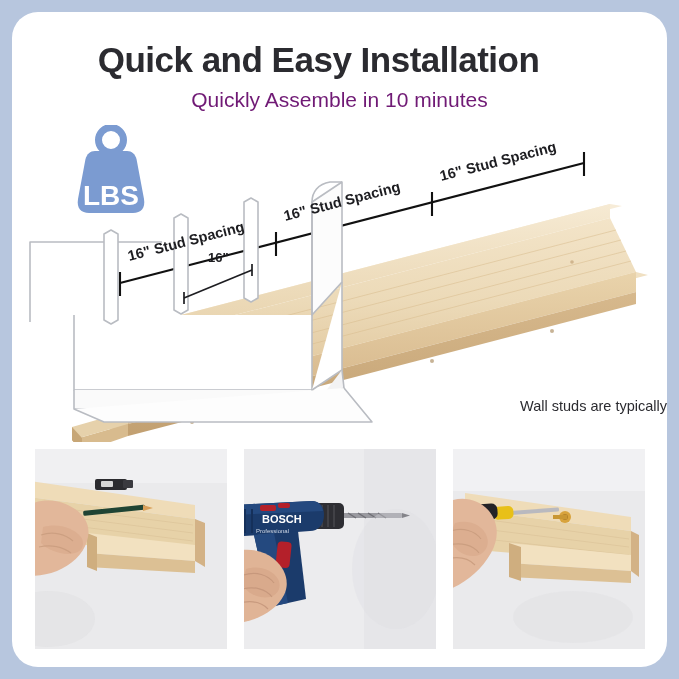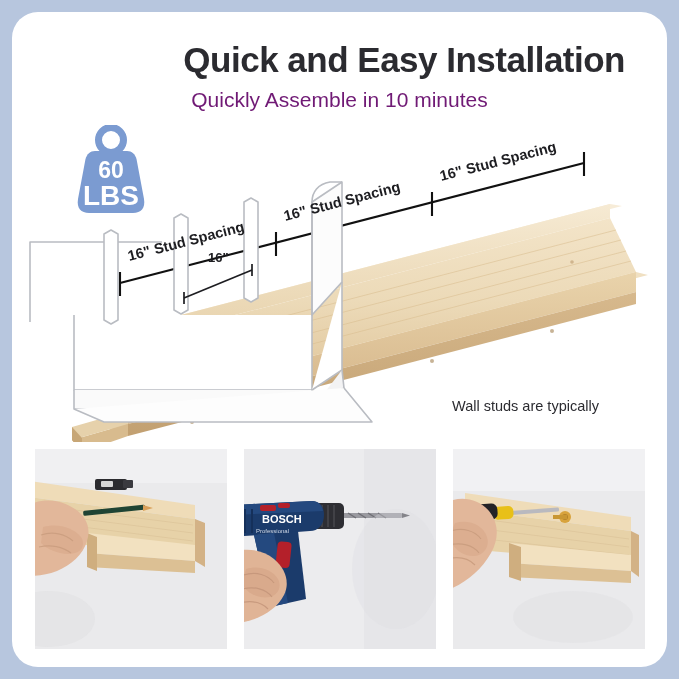--- a/index.html
+++ b/index.html
@@ -12,21 +12,21 @@
   #card{
     position:absolute;left:12px;top:12px;
     width:655px;height:655px;
     background:#ffffff;
     border-radius:26px;
     overflow:hidden;
   }
   
   #title{
     position:absolute;left:0;top:28px;width:613px;
-    text-align:right;
+    text-align:center;
     font-size:35px;font-weight:bold;color:#2b2b30;
     letter-spacing:-0.5px;
   }
   #subtitle{
     position:absolute;left:0;top:76px;width:655px;
     text-align:center;
     font-size:21px;font-weight:normal;color:#701a75;
   }
   
   #badge{
@@ -43,21 +43,21 @@
   #stage svg{position:absolute;left:0;top:0;}
   .dimlbl{
     position:absolute;
     font-size:14.5px;color:#1d1d21;font-weight:600;
     white-space:nowrap;
     transform-origin:left bottom;
   }
   
   #studnote{
     position:absolute;left:440;top:384px;width:215px;
-    text-align:left;font-size:14.5px;color:#2b2b30;line-height:1.42;
+    text-align:right;font-size:14.5px;color:#2b2b30;line-height:1.42;
   }
   #studnote span{display:block;}
   
   #photos{position:absolute;left:23px;top:437px;width:610px;height:200px;}
   .panel{
     position:absolute;top:0;width:192px;height:200px;
     overflow:hidden;background:#fdba74;
   }
   .p1{left:0;} .p2{left:209px;} .p3{left:418px;}
   .panel svg{position:absolute;left:0;top:0;}
@@ -68,21 +68,20 @@
 <div id="card">
 
   <div id="title">Quick and Easy Installation</div>
   <div id="subtitle">Quickly Assemble in 10 minutes</div>
 
   <div id="badge">
     <svg width="80" height="92" viewBox="0 0 80 92">
       <circle cx="40" cy="15" r="12.5" fill="none" stroke="#7b9bd1" stroke-width="7"></circle>
       <path d="M24 26 H56 C61 26 64 29 65.5 34 L73 74 C74.5 83 70 88 62 88 H18 C10 88 5.5 83 7 74 L14.5 34 C16 29 19 26 24 26 Z" fill="#7b9bd1"></path>
     </svg>
-    <div class="btxt b1">60</div>
     <div class="btxt b2">LBS</div>
   </div>
 
   <div id="stage">
     <svg width="655" height="320" viewBox="0 0 655 320">
       <defs>
         <linearGradient id="topface" x1="0" y1="1" x2="0" y2="0">
           <stop offset="0" stop-color="#e0c característica"></stop>
         </linearGradient>
         <linearGradient id="gTop" x1="0" y1="0" x2="0" y2="1">

